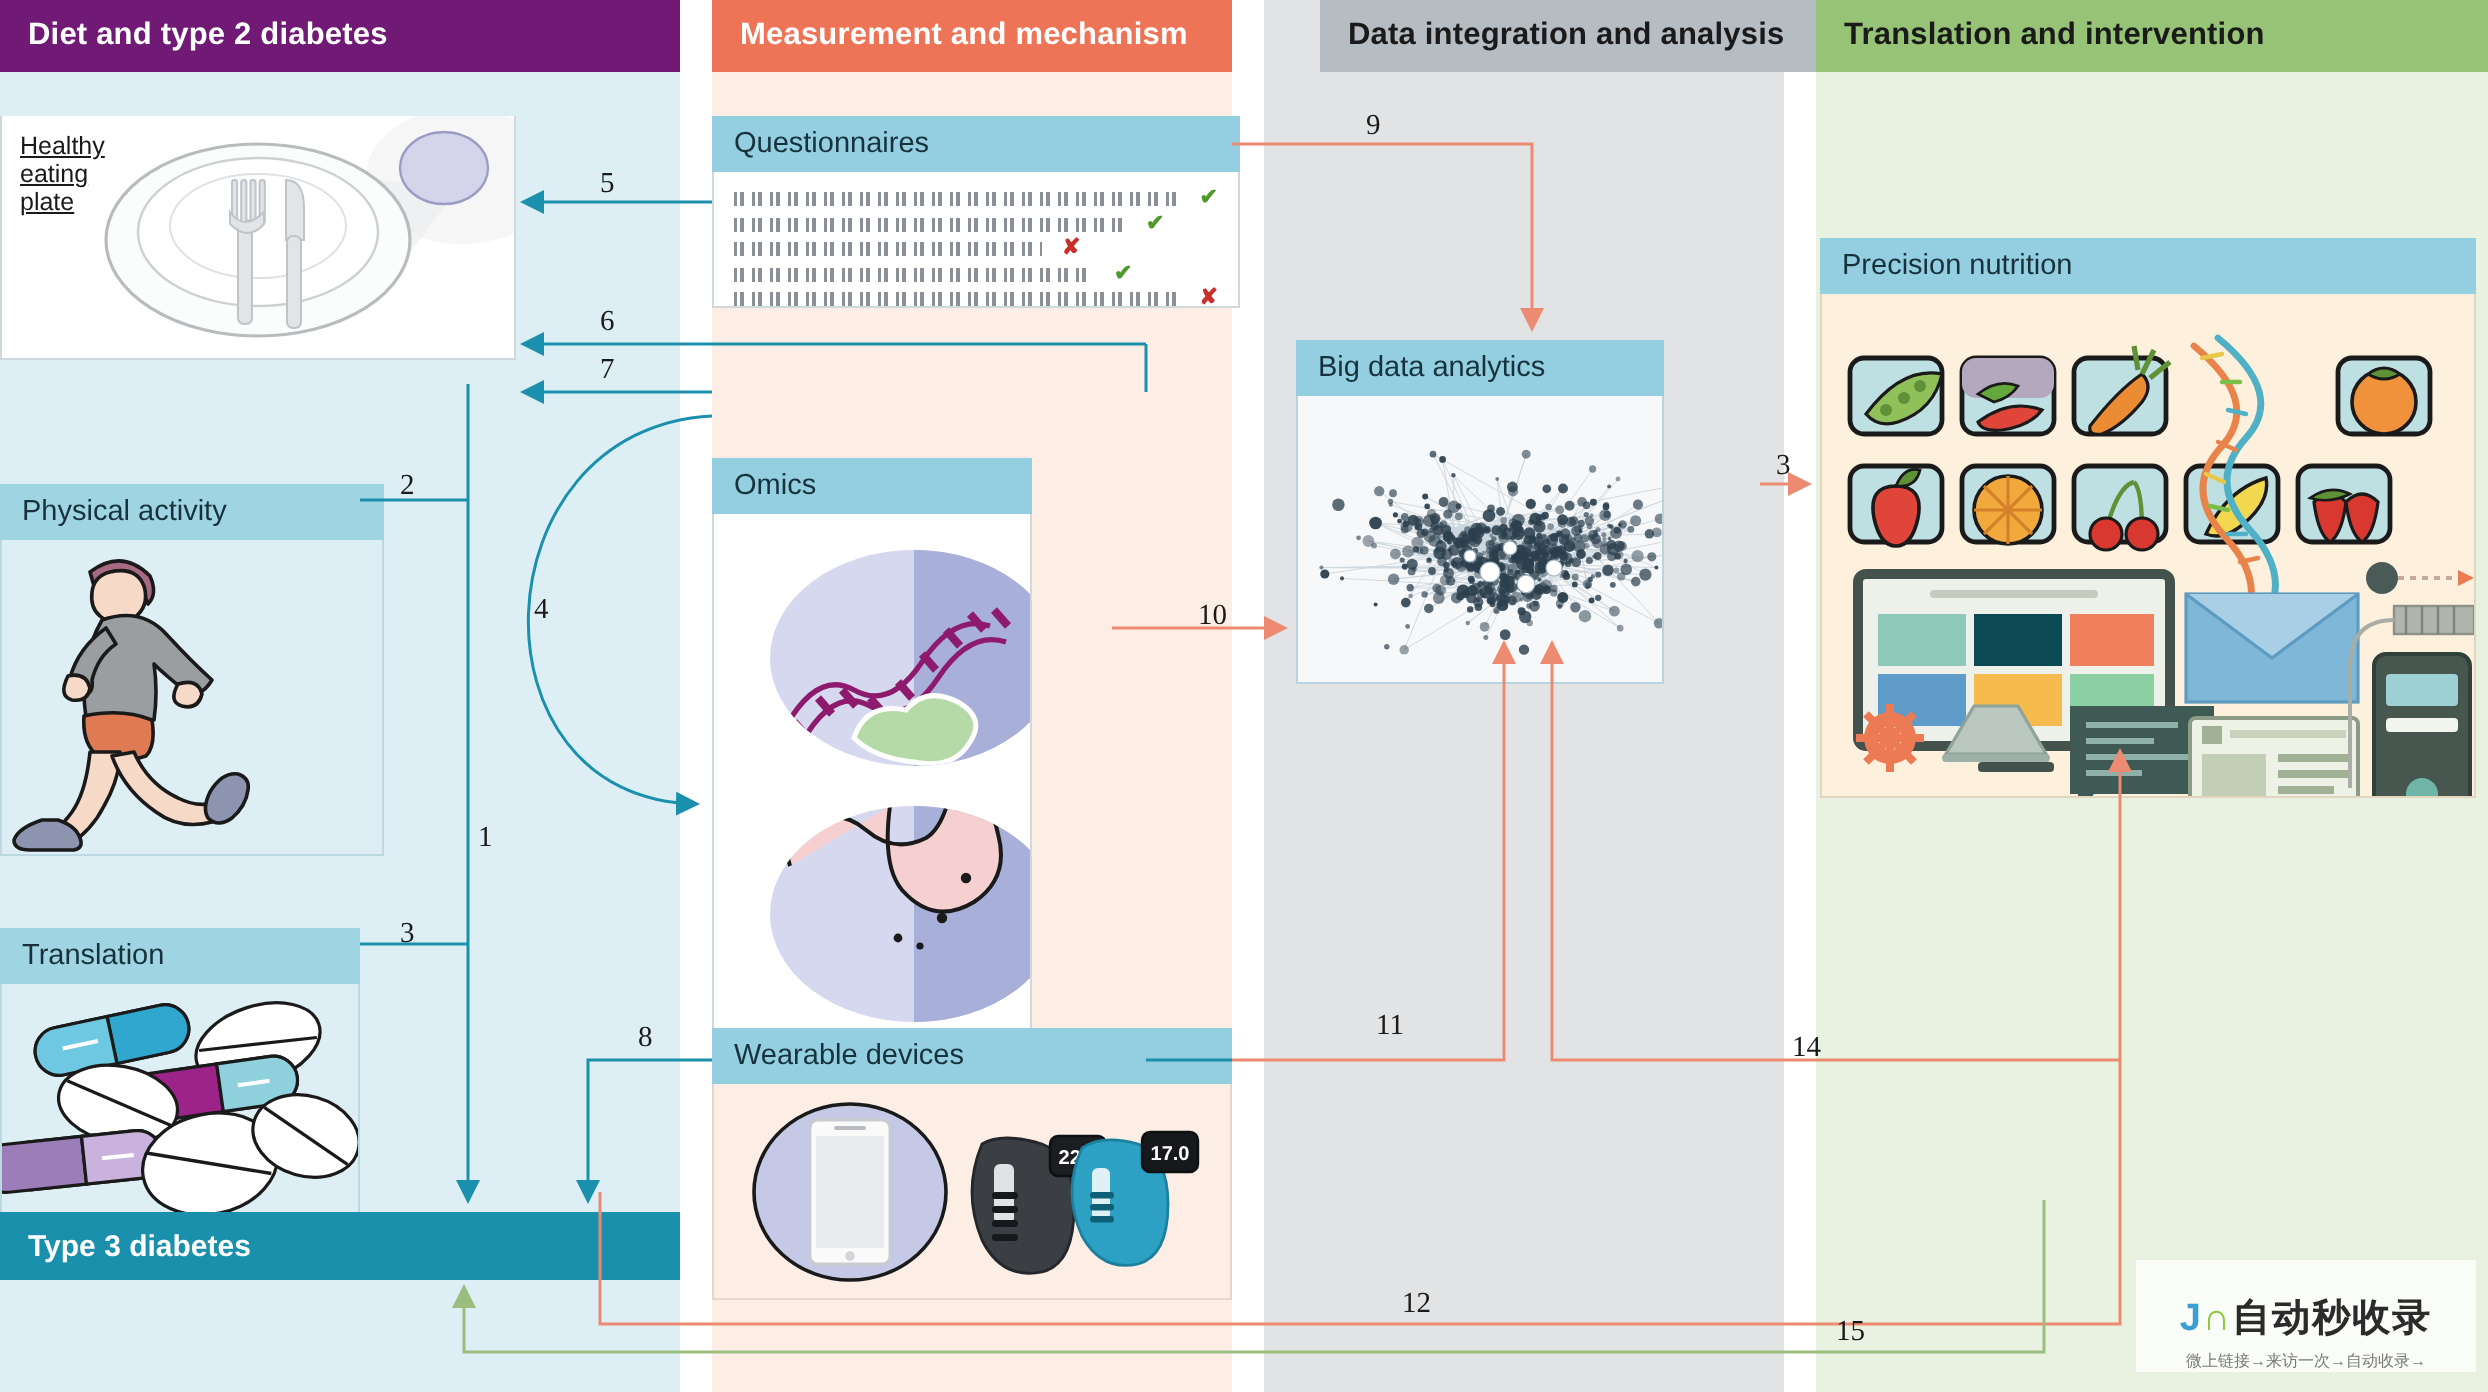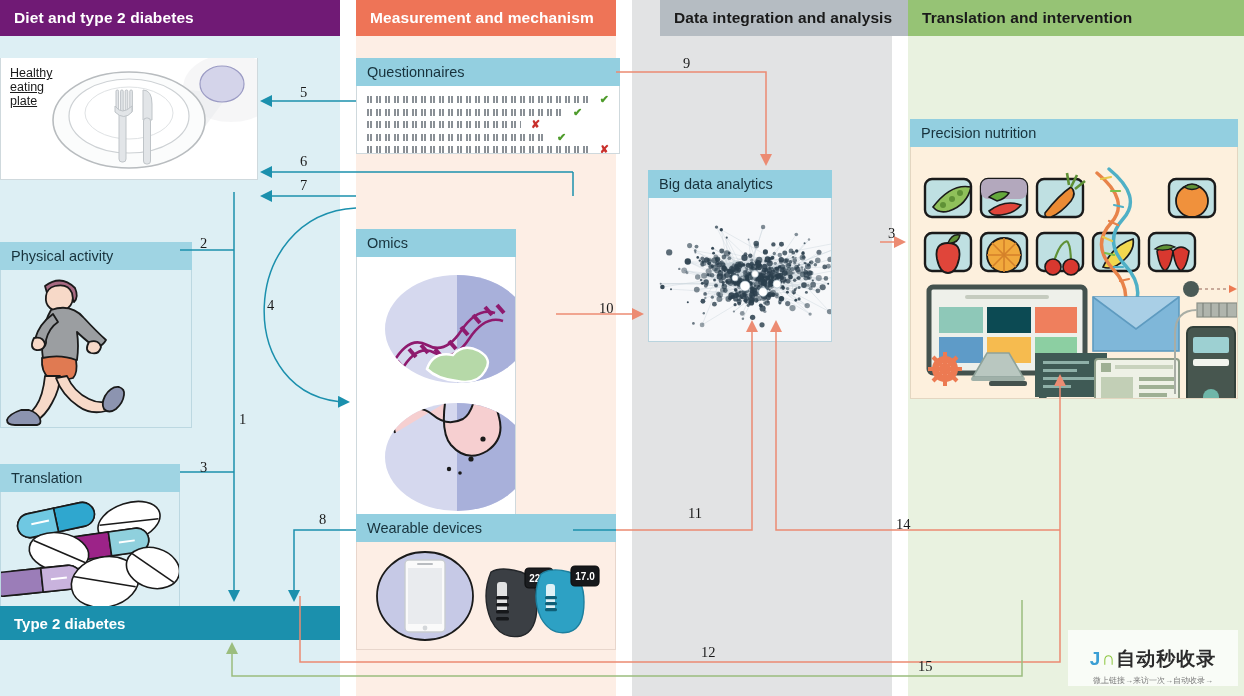--- a/index.html
+++ b/index.html
@@ -250,21 +250,21 @@
 
           <g transform="rotate(16 152 76)">
             <ellipse cx="152" cy="76" rx="27" ry="20" fill="#ffffff"></ellipse>
             <line x1="128" y1="68" x2="176" y2="84" stroke="#1a1a1a" stroke-width="1.6"></line>
           </g>
         </g>
       </svg>
     </div>
   </div>
 
-  <div id="t2d">Type 2 diabetes</div>
+  <div id="t2d">Type 3 diabetes</div>
 
   <div class="panel" id="p-quest">
     <div class="panel-title">Questionnaires</div>
     <div class="panel-body" id="quest-body">
         <div class="qrow">
           <div class="qbars" style="width: 228px; background: repeating-linear-gradient(90deg, rgb(138, 144, 150) 0px, rgb(138, 144, 150) 1.6px, transparent 1.6px, transparent 3.2px, rgb(138, 144, 150) 3.2px, rgb(138, 144, 150) 4.8px, transparent 4.8px, transparent 9px);"></div>
           <span class="qmark qok">✔</span>
         </div>
         <div class="qrow">
           <div class="qbars" style="width: 196px; background: repeating-linear-gradient(90deg, rgb(138, 144, 150) 0px, rgb(138, 144, 150) 1.6px, transparent 1.6px, transparent 3.2px, rgb(138, 144, 150) 3.2px, rgb(138, 144, 150) 4.8px, transparent 4.8px, transparent 9px);"></div>

